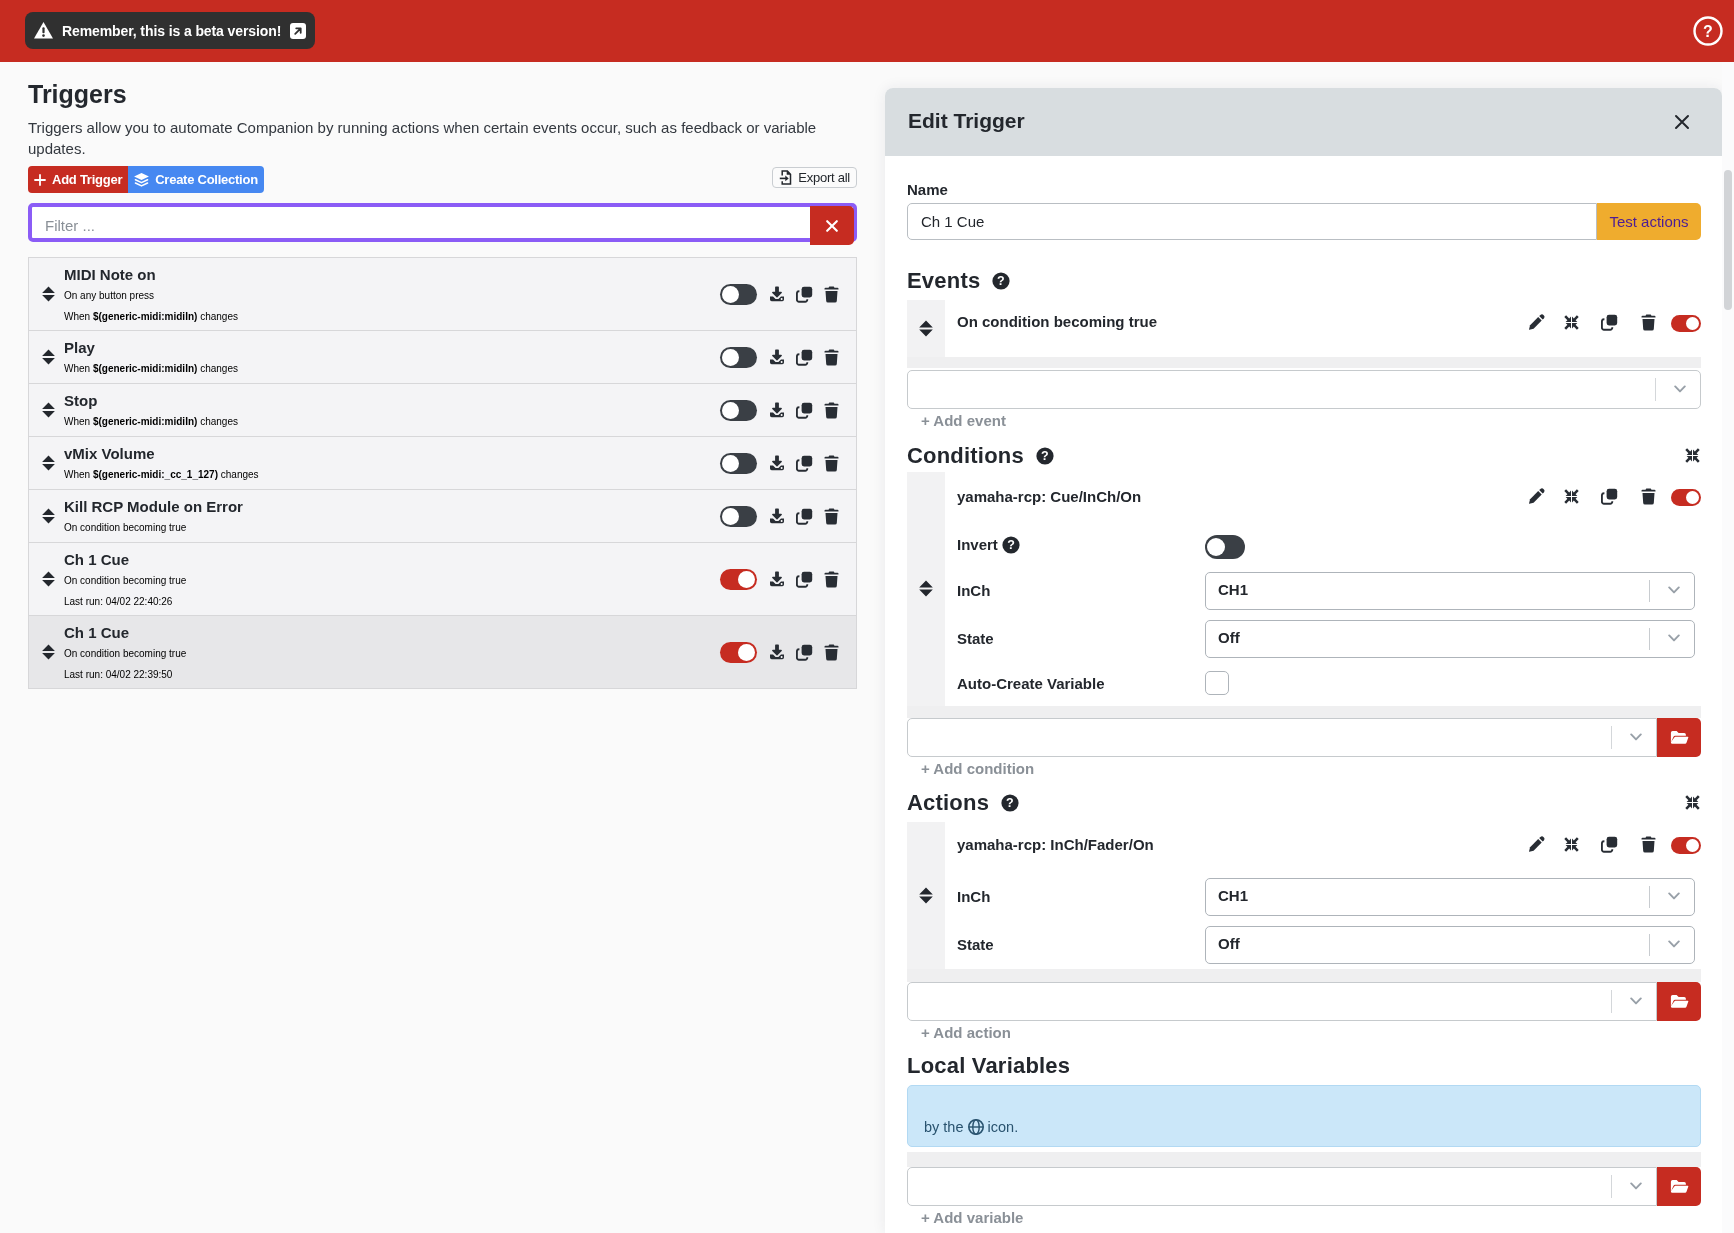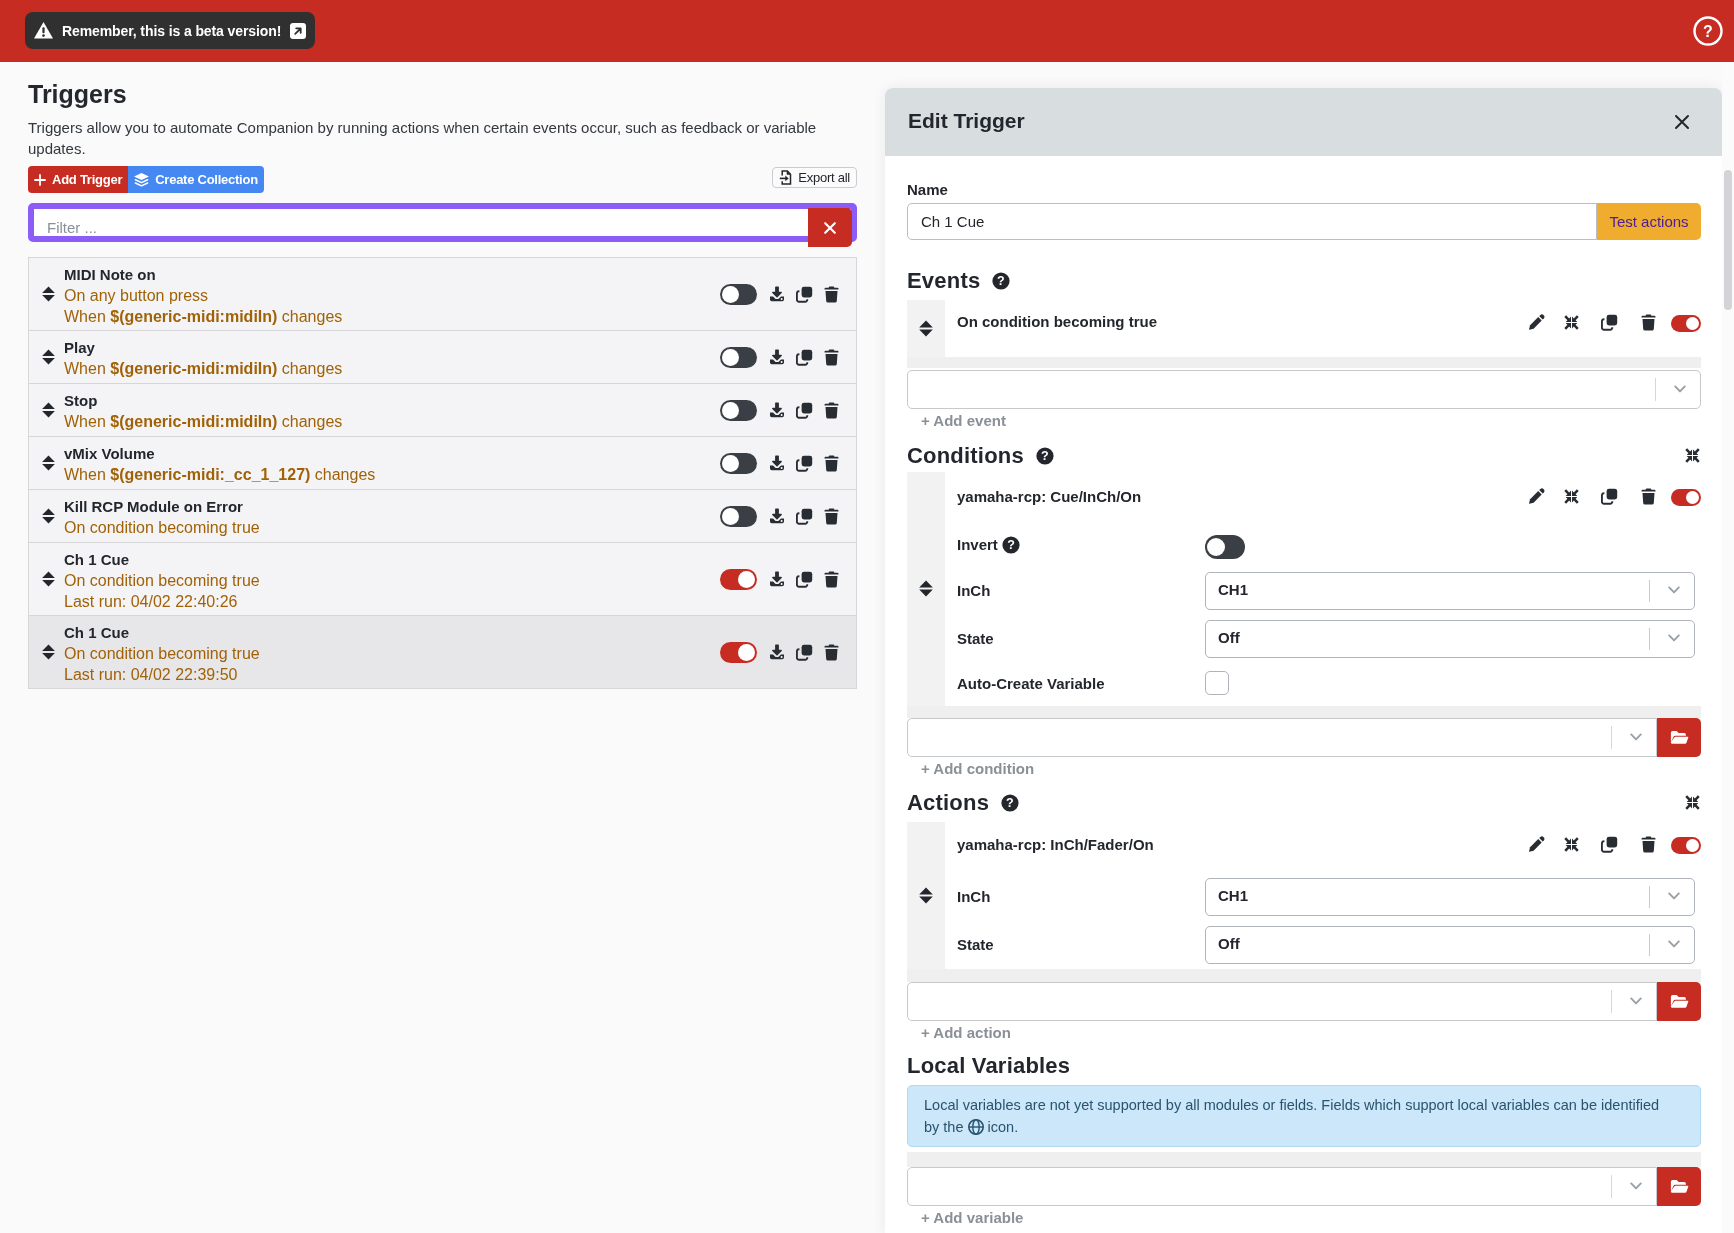--- a/index.html
+++ b/index.html
@@ -15,30 +15,30 @@
   .helpcirc { position:absolute; right:11px; top:16px; }
 
   
   .h1 { position:absolute; left:28px; top:80px; font-size:25px; font-weight:bold; color:#24282e; }
   .desc { position:absolute; left:28px; top:117px; width:800px; font-size:15px; line-height:21px; color:#33383f; }
   .btnrow { position:absolute; left:28px; top:166px; width:829px; height:28px; }
   .btn { display:inline-flex; align-items:center; height:27px; font-size:13px; letter-spacing:-0.25px; padding:0 6px; border-radius:4px; gap:6px; vertical-align:top; }
   .btn-red { background:#c62c21; color:#fff; border-radius:4px 0 0 4px; }
   .btn-blue { background:#4688f1; color:#fff; border-radius:0 4px 4px 0; }
   .btn-export { position:absolute; right:0; top:1px; height:21px; background:#fbfbfb; border:1px solid #c9cdd1; color:#23272c; border-radius:4px; font-weight:normal; padding:0 6px; gap:5px; }
-  .filter { position:absolute; left:28px; top:203px; width:829px; height:39px; background:#fff; border:6px solid #8b5cf6; border-radius:5px; display:flex; }
+  .filter { position:absolute; left:28px; top:203px; width:829px; height:39px; background:#fff; border:4px solid #8b5cf6; border-radius:5px; display:flex; }
   .filter .ph { flex:1; line-height:37px; padding-left:13px; color:#8a9097; font-size:15px; }
   .filter .clr { width:44px; height:39px; margin:-1px -1px 0 0; background:#c62c21; border-radius:0 5px 5px 0; display:flex; align-items:center; justify-content:center; }
 
   
   .list { position:absolute; left:28px; top:257px; width:829px; border:1px solid #d7d7d9; border-bottom:none; }
   .row { position:relative; background:#f4f4f6; border-bottom:1px solid #d7d7d9; padding:6px 0 7px 35px; }
   .row.rowsel { background:#e7e7e9; }
   .row .t { font-size:15px; font-weight:bold; line-height:21px; color:#23272d; }
-  .row .s { font-size:16px; line-height:21px; color:#a16207; }
+  .row .s { font-size:10px; line-height:21px; color:#000000; }
   .row .handle { position:absolute; left:13px; top:50%; margin-top:-8px; }
   .rowicons { position:absolute; right:0; top:50%; height:0; }
   .rowicons .tg { position:absolute; right:99px; top:-10px; }
   .rowicons .ic { position:absolute; top:-8px; }
 
   
   .tgl { position:relative; display:inline-block; vertical-align:top; border-radius:99px; }
   .tgl .knob { position:absolute; background:#fff; border-radius:50%; }
   .tgl-lg { width:37px; height:21px; }
   .tgl-lg .knob { width:17px; height:17px; top:2px; }
@@ -620,21 +620,21 @@
             </div>
           </div>
           <div class="fbtn">
             <svg width="19" height="15">
               <use href="#i-folder"></use>
             </svg>
           </div>
         </div>
 
       <div class="pb h2" style="top:965px">Local Variables</div>
-      <div class="alert"><span style="white-space:nowrap">Local variables are not yet supported by all modules or fields. Fields which support local variables can be identified</span><br>by the <svg width="16" height="16" viewBox="0 0 16 16" style="display:inline-block; vertical-align:-3px">
+      <div class="alert"><br>by the <svg width="16" height="16" viewBox="0 0 16 16" style="display:inline-block; vertical-align:-3px">
             <circle cx="8" cy="8" r="7.2" fill="none" stroke="#29536f" stroke-width="1.6"></circle>
             <ellipse cx="8" cy="8" rx="3.2" ry="7.2" fill="none" stroke="#29536f" stroke-width="1.4"></ellipse>
             <path d="M1 8 h14" stroke="#29536f" stroke-width="1.4"></path>
           </svg> icon.</div>
       <div class="gstrip" style="top:1064px; height:15px"></div>
       <div class="addbox withf" style="top:1079px">
           <div class="box">
             <div class="ph">+ Add variable</div>
             <div class="sep"></div>
             <div class="ch">

